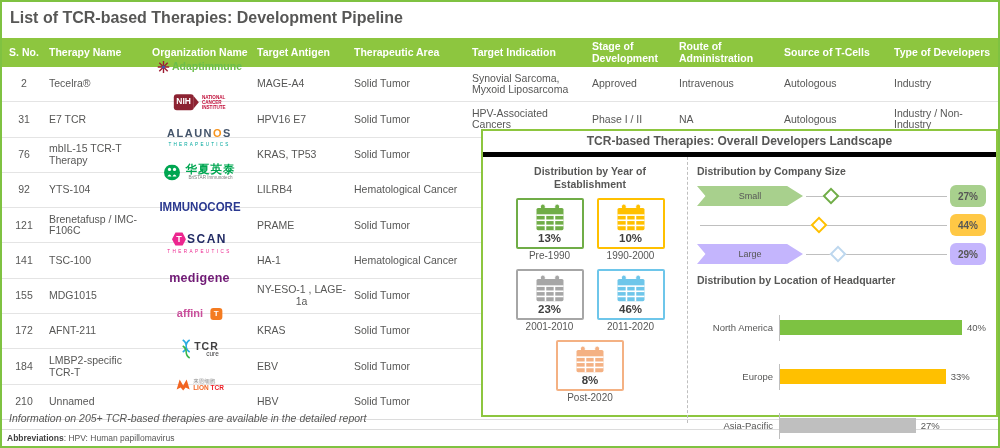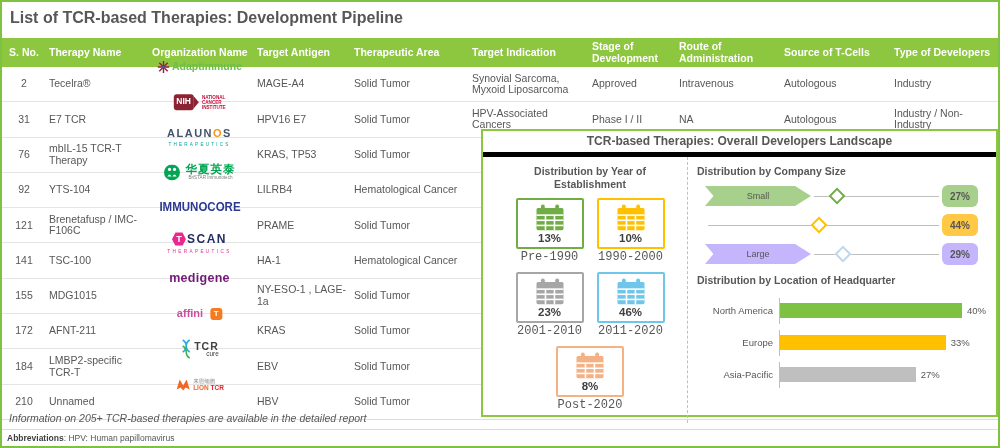--- a/index.html
+++ b/index.html
@@ -6,21 +6,21 @@
   .slide{position:relative;width:1000px;height:448px;box-sizing:border-box;background:#fff;
     border:2px solid #7FC241;font-family:"Liberation Sans",sans-serif;overflow:hidden;}
   .slide-title{position:absolute;top:7px;left:8px;font-size:16px;font-weight:bold;color:#575756;}
   
   .tbl{position:absolute;left:0;top:36px;width:996px;}
   .thead{display:flex;background:#8DC63F;color:#fff;font-weight:bold;font-size:10.5px;line-height:11.5px;}
   .thead>div{display:flex;align-items:center;padding:3px 3px 3px 5px;box-sizing:border-box;min-height:26px;}
   .trow{display:flex;height:34.3px;border-bottom:1px solid #E4E4E4;font-size:10.5px;line-height:11.5px;color:#575756;}
   .trow>div{display:flex;align-items:center;padding:1px 3px 1px 5px;box-sizing:border-box;}
   .c0{width:42px;justify-content:center;text-align:center;}
-  .c1{width:103px;}.c2{width:105px;}.c3{width:97px;}.c4{width:118px;}
+  .c1{width:103px;}.c2{width:105px;}.c3{width:97px;text-align:center;}.c4{width:118px;}
   .c5{width:120px;}.c6{width:87px;}.c7{width:105px;}.c8{width:110px;}.c9{width:109px;}
   .orgcell{position:relative;overflow:visible;}
   .orglogo{position:absolute;left:50%;top:0;transform:translate(-50%,-50%);white-space:nowrap;
     display:flex;align-items:center;gap:3px;background:transparent;}
   
   .lgcol{display:flex;flex-direction:column;align-items:center;line-height:1;}
   .adapt-txt{color:#6CBE4B;font-weight:bold;font-size:10.5px;}
   .nih-badge{background:#8C2332;color:#fff;font-weight:bold;font-size:8.5px;padding:2px 3px;border-radius:3px;position:relative;margin-right:5px;}
   .nih-badge::after{content:"";position:absolute;left:100%;top:50%;transform:translateY(-50%);
     border-top:6px solid transparent;border-bottom:6px solid transparent;border-left:5px solid #8C2332;}
@@ -56,41 +56,41 @@
   .panel-title{height:21px;line-height:21px;text-align:center;font-weight:bold;font-size:12px;color:#575756;
     border-bottom:5px solid #000000;}
   .panel-body{display:flex;height:242px;}
   .year-col{width:186px;border-right:1px dashed #BFBFBF;padding:4px 4px 0 6px;height:262px;margin-left:8px;}
   .year-title{font-size:10.5px;font-weight:bold;color:#575756;text-align:center;line-height:12.5px;margin:4px 6px 8px;}
   .cal-grid{display:flex;flex-wrap:wrap;justify-content:center;column-gap:13px;row-gap:4px;}
   .cal-item{width:68px;text-align:center;}
   .cal-card{border:2px solid;border-radius:2px;height:47px;display:flex;flex-direction:column;align-items:center;
     justify-content:center;background:#fff;}
   .cal-pct{font-size:11.5px;font-weight:bold;color:#404040;margin-top:1px;}
-  .cal-range{font-size:12px;color:#575756;margin:1px 0 4px;font-family:Liberation Mono, monospace;}
+  .cal-range{font-size:10px;color:#575756;margin:1px 0 4px;}
   .b-green{border-color:#70AD47;color:#70AD47;}
   .b-yellow{border-color:#FFC000;color:#FFC000;}
   .b-gray{border-color:#A6A6A6;color:#A6A6A6;}
   .b-blue{border-color:#6EC6EA;color:#6EC6EA;}
   .b-orange{border-color:#F4B183;color:#F4B183;}
   .right-col{flex:1;padding:5px 10px 0 9px;}
   .sec-title{font-size:10.5px;font-weight:bold;color:#575756;margin:3px 0 4px;}
-  .size-row{display:flex;align-items:center;height:20px;margin:9px 8px;}
+  .size-row{display:flex;align-items:center;height:20px;margin:9px 0;}
   .banner{width:106px;height:20px;display:flex;align-items:center;justify-content:center;font-size:9px;color:#575756;
     clip-path:polygon(0 0,85% 0,100% 50%,85% 100%,0 100%,8% 50%);flex-shrink:0;}
   .bg-green{background:#A8D08D;}.bg-yellow{background:#FFC845;}.bg-blue{background:#c4b5fd;}
   .track{flex:1;position:relative;height:20px;margin:0 3px;}
   .track::before{content:"";position:absolute;left:0;right:0;top:50%;height:1px;background:#BFBFBF;}
   .diamond{position:absolute;top:50%;width:8px;height:8px;background:#fff;border:2px solid;
     transform:translate(-50%,-50%) rotate(45deg);}
   .d-green{border-color:#70AD47;}.d-yellow{border-color:#FFC000;}.d-blue{border-color:#BDD7EE;}
   .pbadge{width:36px;height:22px;border-radius:6px;display:flex;align-items:center;justify-content:center;
     font-size:10px;font-weight:bold;color:#575756;flex-shrink:0;}
   .hq-wrap{margin-top:6px;}
-  .hq-row{display:flex;align-items:center;height:15px;margin:17px 0;}
+  .hq-row{display:flex;align-items:center;height:15px;margin:34px 0;}
   .hq-label{width:76px;text-align:right;font-size:9.5px;color:#575756;padding-right:6px;flex-shrink:0;}
   .hq-plot{flex:1;border-left:1px solid #BFBFBF;height:26px;display:flex;align-items:center;}
   .hq-bar{height:15px;}
   .hq-val{font-size:9.5px;color:#575756;margin-left:5px;}
 </style>
 </head>
 <body>
 
 <div class="slide">
   <div class="slide-title">List of TCR-based Therapies: Development Pipeline</div>

